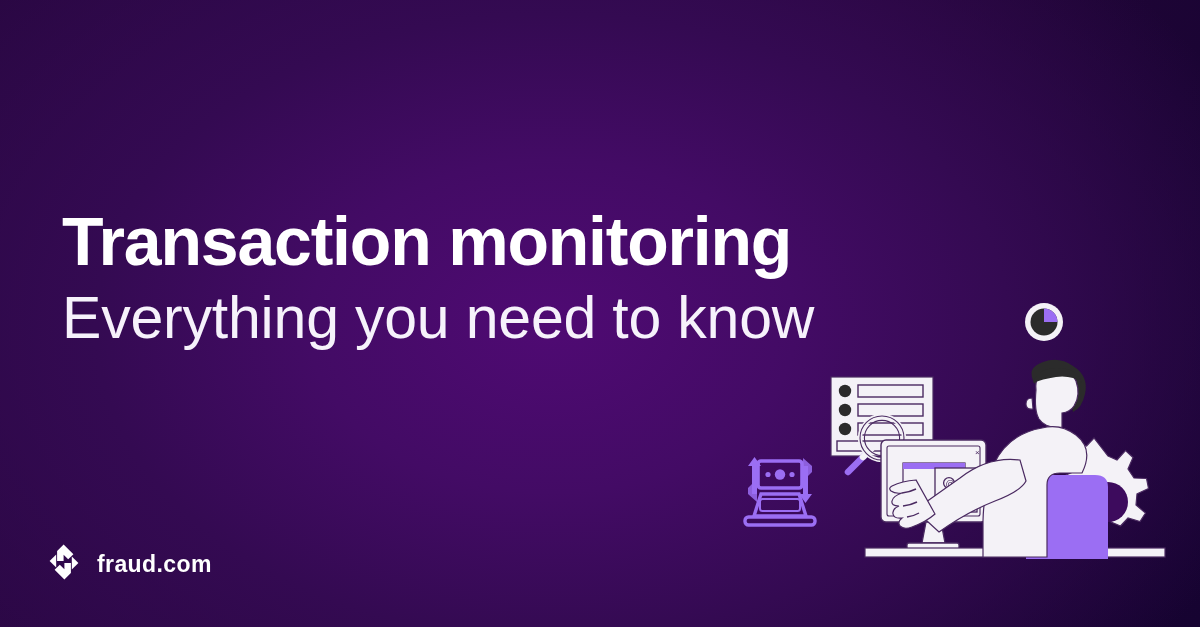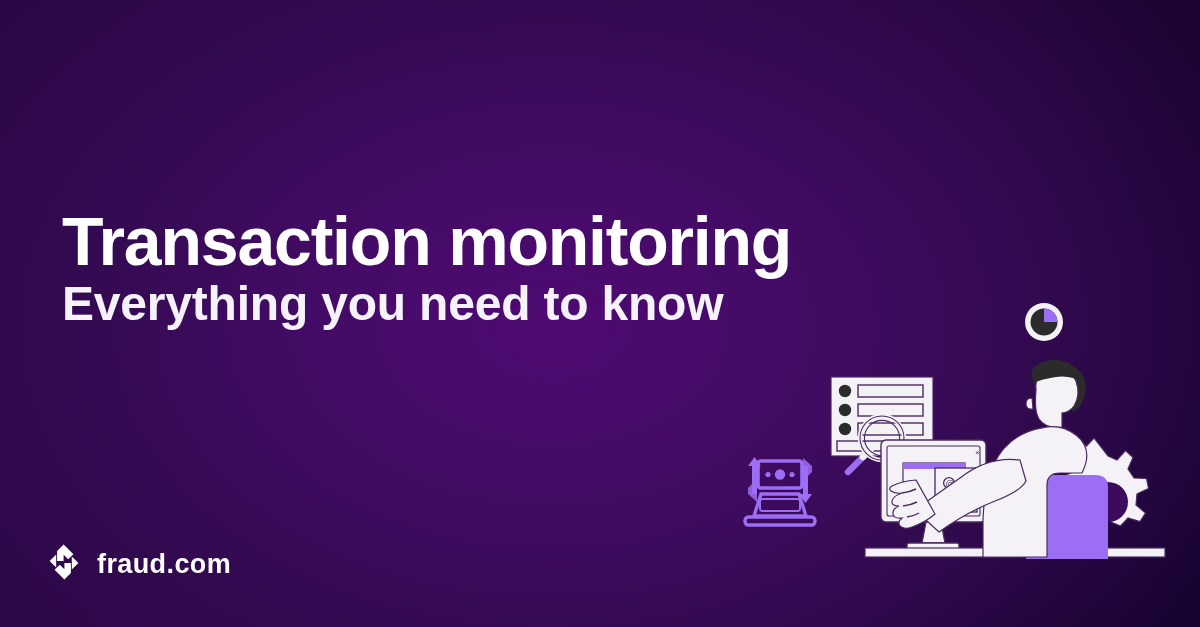--- a/index.html
+++ b/index.html
@@ -32,41 +32,41 @@
   #page-title {
     margin: 0;
     font-size: 68px;
     font-weight: bold;
     line-height: 1.03;
     letter-spacing: -1.2px;
     color: #ffffff;
     white-space: nowrap;
   }
   #page-subtitle {
-    margin: 2px 0 0 0;
-    font-size: 48px;
-    font-weight: bold;
+    margin: 10px 0 0 0;
+    font-size: 59px;
+    font-weight: normal;
     line-height: 1.1;
     letter-spacing: -0.2px;
     color: #f6f2fb;
     white-space: nowrap;
   }
 
   
   #logo {
     position: absolute;
     left: 44px;
     bottom: 41px;
     display: flex;
     align-items: center;
     gap: 13px;
   }
   #logo-mark { display: block; }
   #logo-wordmark {
-    font-size: 27px;
+    font-size: 23px;
     font-weight: bold;
     letter-spacing: 0.4px;
     color: #ffffff;
     text-align: center;
   }
 
   
   #illustration {
     position: absolute;
     right: 0;

